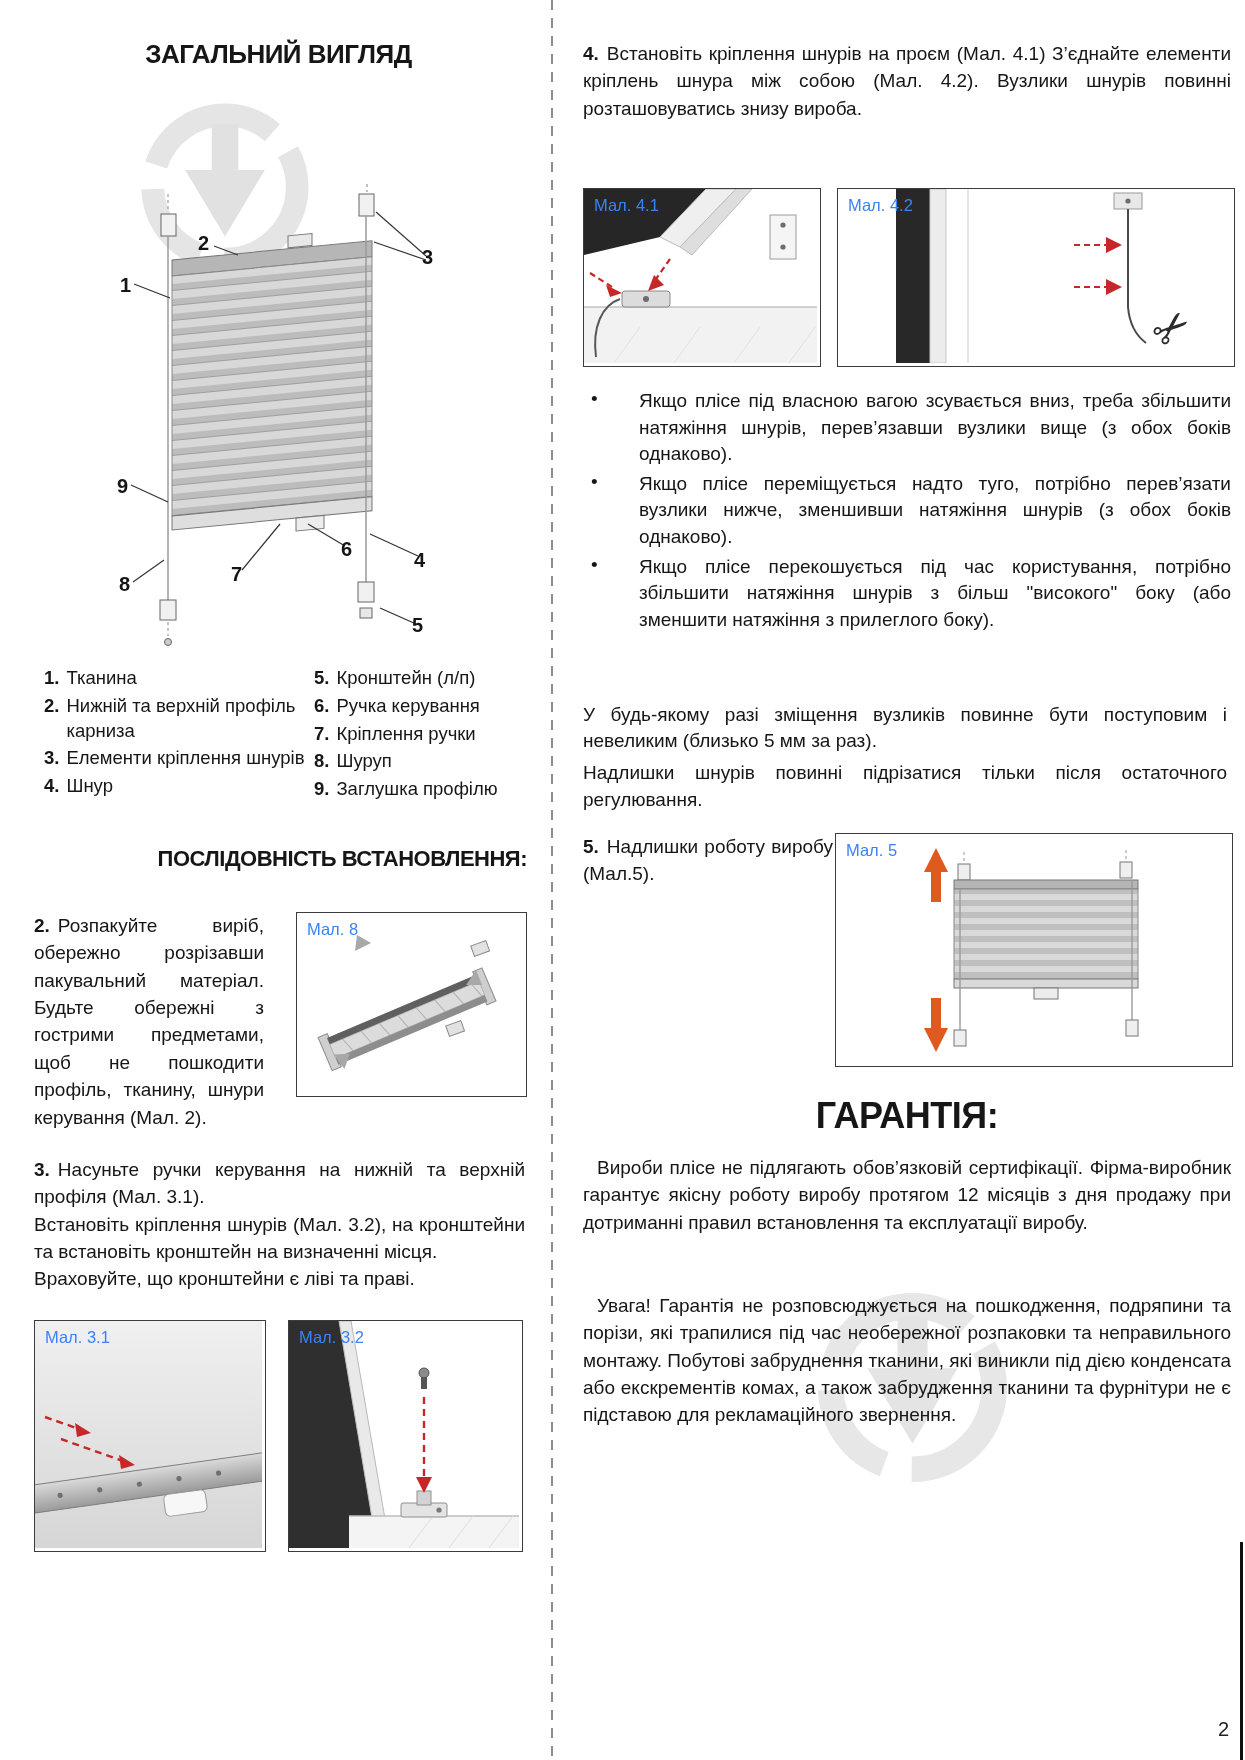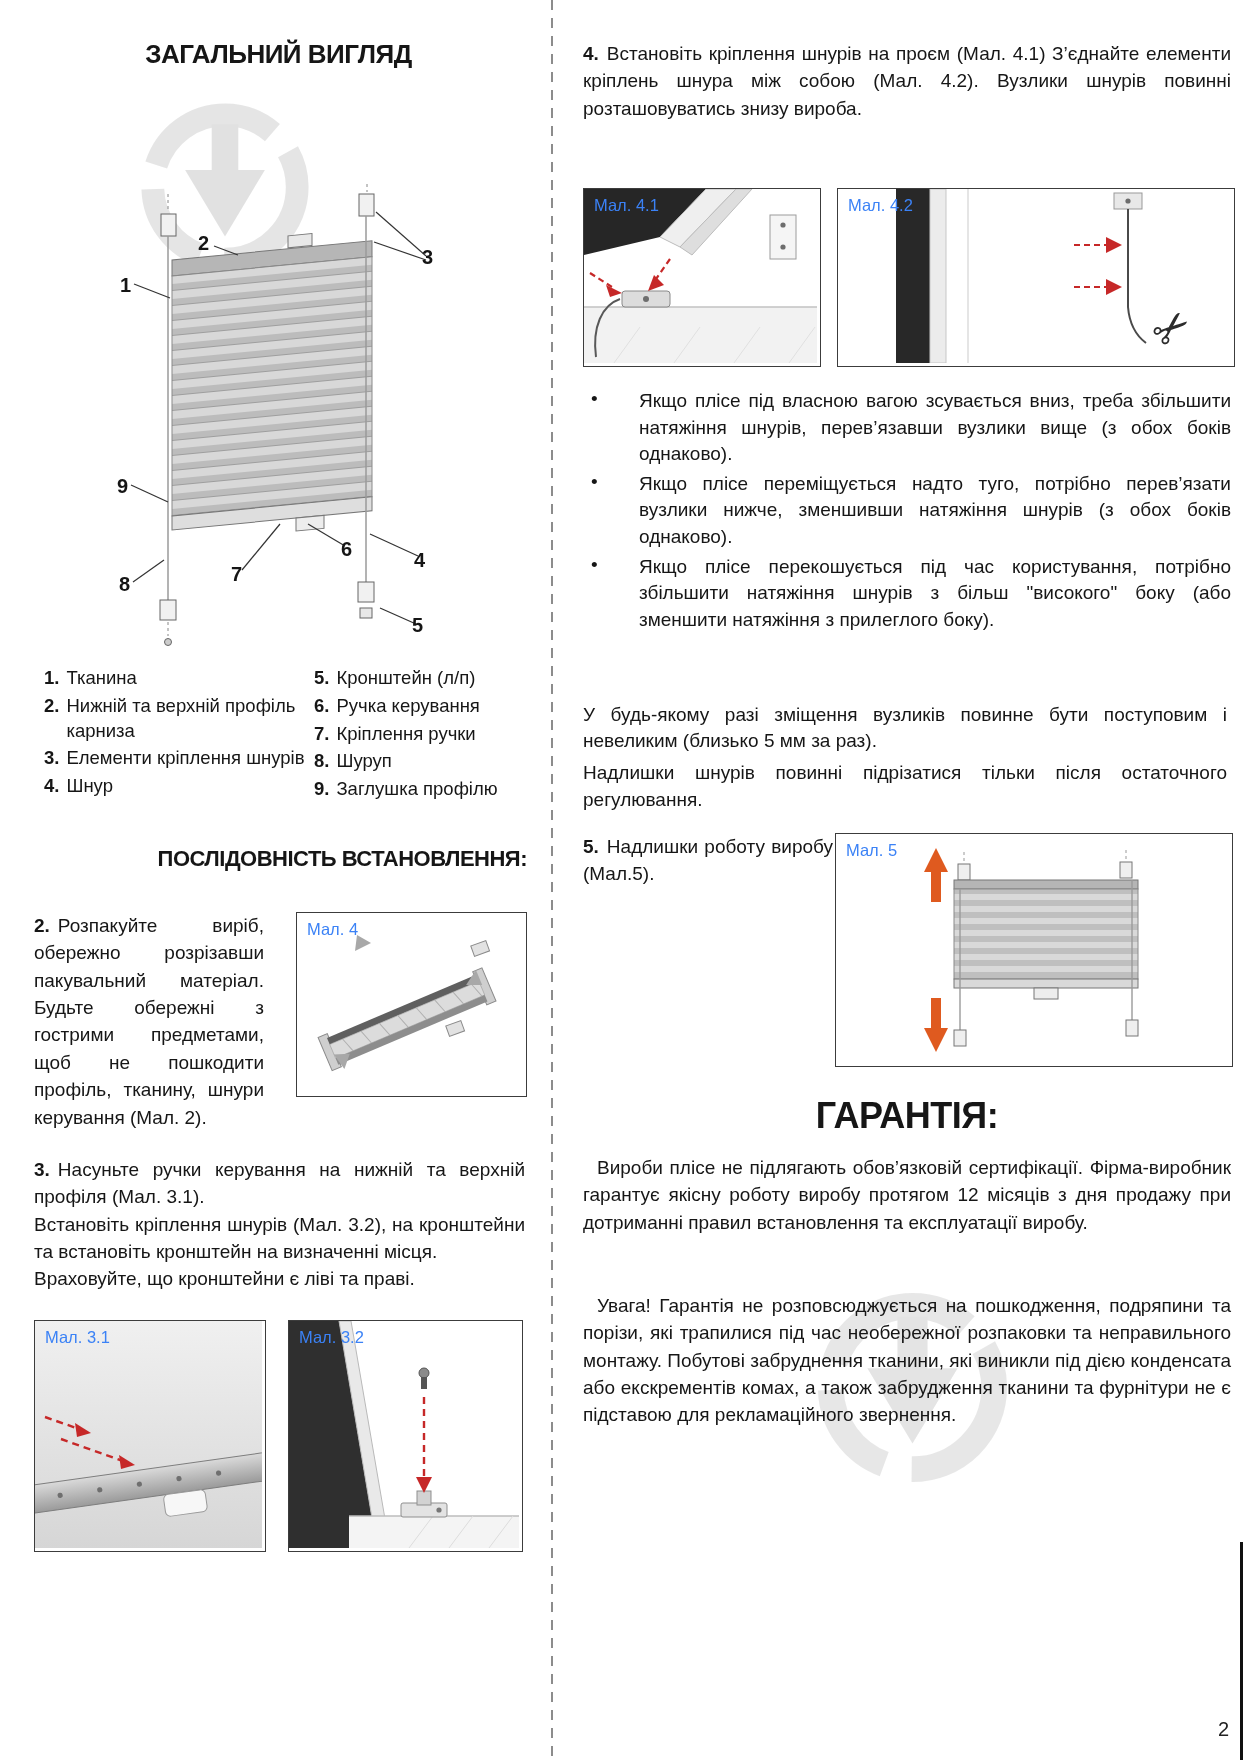--- a/index.html
+++ b/index.html
@@ -184,21 +184,21 @@
           <span>Заглушка профілю</span>
         </div>
       </div>
     </div>
 
     <div class="abs install-heading">ПОСЛІДОВНІСТЬ ВСТАНОВЛЕННЯ:</div>
 
     <div class="abs step2-row">
       <p class="body-text step2-text"><span class="step-num">2.</span><span>Розпакуйте виріб, обережно розрізавши пакувальний матеріал. Будьте обережні з гострими предметами, щоб не пошкодити профіль, тканину, шнури керування (Мал. 2).</span></p>
       <div class="fig" style="width:229px;height:183px">
-        <span class="fig-label">Мал. 4</span>
+        <span class="fig-label">Мал. 8</span>
         <svg width="227" height="180" viewBox="0 0 227 180">
           <g transform="translate(30,125) rotate(-23)">
             <rect x="-8" y="-4" width="10" height="36" fill="#cfcfcf" stroke="#8a8a8a"></rect>
             <rect x="160" y="-4" width="10" height="36" fill="#cfcfcf" stroke="#8a8a8a"></rect>
             <rect x="0" y="0" width="162" height="7" fill="#5f5f5f"></rect>
             <rect x="0" y="7" width="162" height="15" fill="#dcdcdc" stroke="#9f9f9f" stroke-width=".6"></rect>
             <path d="M14,7 l5,15 M34,7 l5,15 M54,7 l5,15 M74,7 l5,15 M94,7 l5,15 M114,7 l5,15 M134,7 l5,15 M154,7 l5,15" stroke="#b0b0b0" stroke-width="1" fill="none"></path>
             <rect x="0" y="22" width="162" height="7" fill="#8d8d8d"></rect>
           </g>
           <polygon points="60,22 74,30 58,38" fill="#a8a8a8"></polygon>

